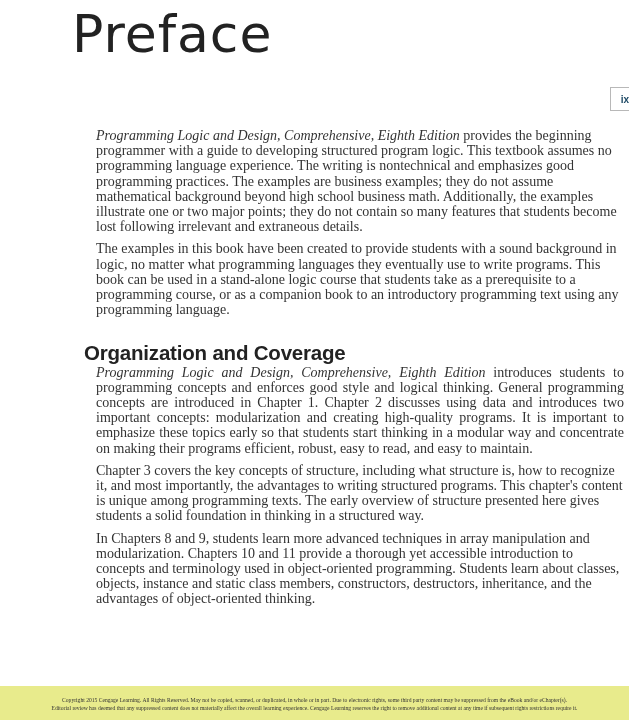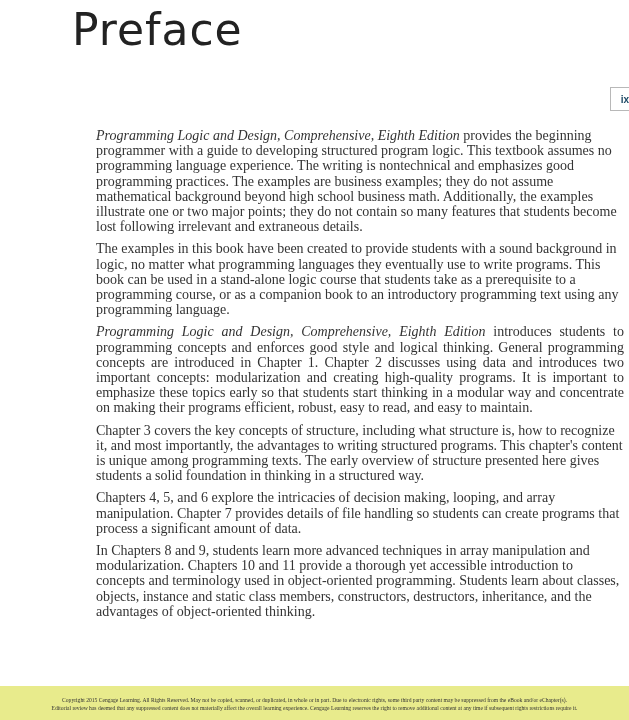--- a/index.html
+++ b/index.html
@@ -3,21 +3,21 @@
 <meta charset="utf-8">
 <style>
   html, body { margin: 0; padding: 0; }
   body {
     width: 629px; height: 720px; position: relative; overflow: hidden;
     background: #ffffff; color: #2b2b2b;
   }
   .title {
     position: absolute; left: 72px; top: 4px;
     font-family: "DejaVu Sans", sans-serif; font-weight: normal;
-    font-size: 44px; letter-spacing: 1px; color: #222222; margin: 0;
+    font-size: 52px; letter-spacing: 1px; color: #222222; margin: 0;
   }
   .page-tab {
     position: absolute; left: 568px; top: 87px; width: 61px; height: 16px;
     display: flex;
     margin-left: 42px;
   }
   .page-num {
     width: 28px; height: 22px; border: 1px solid #b8b8b8; border-right: none;
     background: #fff; display: flex; align-items: center; justify-content: center;
     font-family: "Liberation Sans", sans-serif; font-weight: bold; font-size: 10px;
@@ -51,22 +51,22 @@
 
 <div class="page-tab">
   <div class="page-num">ix</div>
   <div class="page-bar"></div>
 </div>
 
 <div class="content">
   <p class="justify" style="text-align:left;"><em>Programming Logic and Design, Comprehensive, Eighth Edition</em><span> provides the beginning programmer with a guide to developing structured program logic. This textbook assumes no programming language experience. The writing is nontechnical and emphasizes good programming practices. The examples are business examples; they do not assume mathematical background beyond high school business math. Additionally, the examples illustrate one or two major points; they do not contain so many features that students become lost following irrelevant and extraneous details.</span></p>
   <p>The examples in this book have been created to provide students with a sound background in logic, no matter what programming languages they eventually use to write programs. This book can be used in a stand-alone logic course that students take as a prerequisite to a programming course, or as a companion book to an introductory programming text using any programming language.</p>
 
+  <h2 class="section-head">Organization and Coverage</h2>
   <p class="justify"><em>Programming Logic and Design, Comprehensive, Eighth Edition</em><span> introduces students to programming concepts and enforces good style and logical thinking. General programming concepts are introduced in Chapter 1. Chapter 2 discusses using data and introduces two important concepts: modularization and creating high-quality programs. It is important to emphasize these topics early so that students start thinking in a modular way and concentrate on making their programs efficient, robust, easy to read, and easy to maintain.</span></p>
   <p>Chapter 3 covers the key concepts of structure, including what structure is, how to recognize it, and most importantly, the advantages to writing structured programs. This chapter's content is unique among programming texts. The early overview of structure presented here gives students a solid foundation in thinking in a structured way.</p>
-  <p>Chapters 4, 5, and 6 explore the intricacies of decision making, looping, and array manipulation. Chapter 7 provides details of file handling so students can create programs that process a significant amount of data.</p>
   <p>In Chapters 8 and 9, students learn more advanced techniques in array manipulation and modularization. Chapters 10 and 11 provide a thorough yet accessible introduction to concepts and terminology used in object-oriented programming. Students learn about classes, objects, instance and static class members, constructors, destructors, inheritance, and the advantages of object-oriented thinking.</p>
 </div>
 
 <div class="footer">
   <span class="nowrap">Copyright 2015 Cengage Learning. All Rights Reserved. May not be copied, scanned, or duplicated, in whole or in part. Due to electronic rights, some third party content may be suppressed from the eBook and/or eChapter(s).</span>
   <span class="nowrap">Editorial review has deemed that any suppressed content does not materially affect the overall learning experience. Cengage Learning reserves the right to remove additional content at any time if subsequent rights restrictions require it.</span>
 </div>
 
 </body></html>

